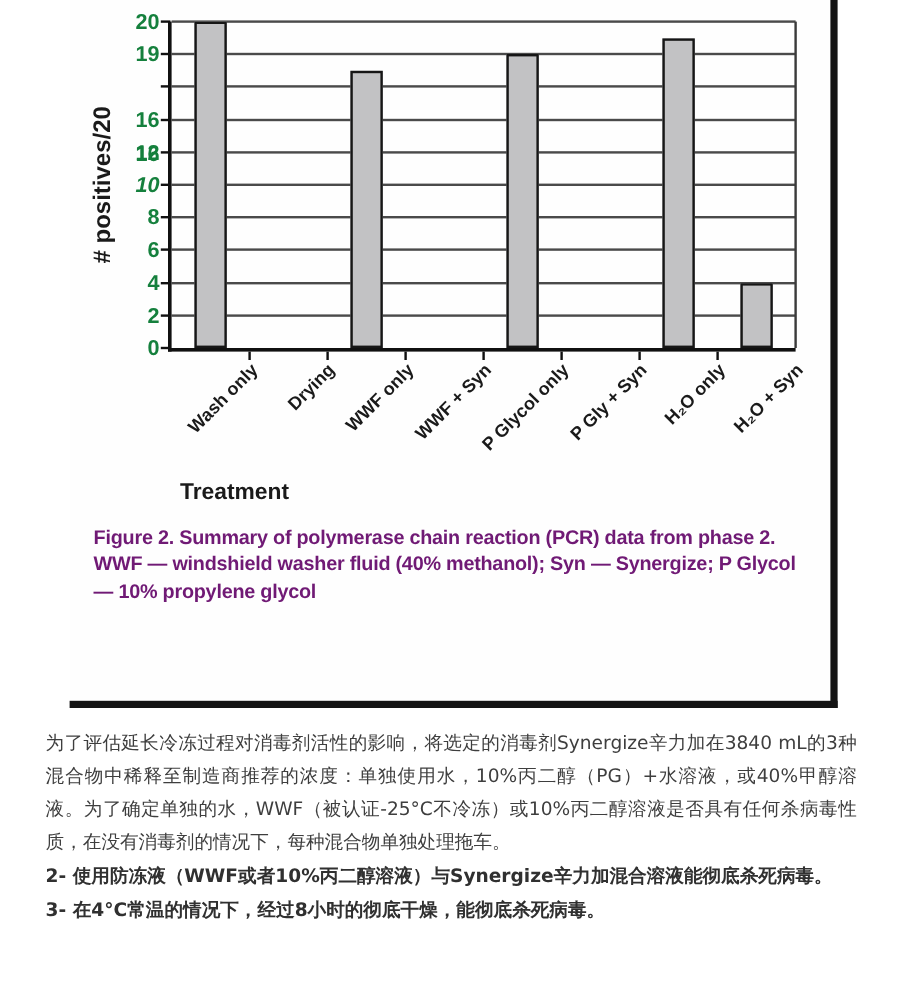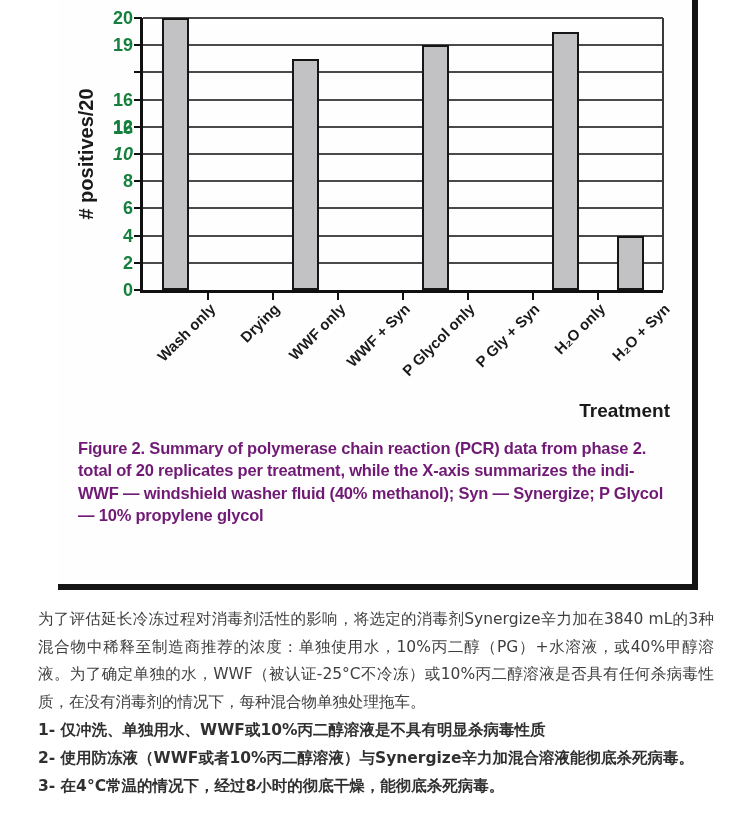--- a/index.html
+++ b/index.html
@@ -24,21 +24,21 @@
   .xlab{
     position:absolute;white-space:nowrap;font-size:15px;font-weight:bold;color:#1a1a1a;
     transform:rotate(-45deg);transform-origin:100% 0;
   }
   .y-title{
     position:absolute;width:272px;height:26px;text-align:center;
     font-size:20px;font-weight:bold;color:#1a1a1a;
     transform:rotate(-90deg);
   }
   .x-title{
-    position:absolute;text-align:right;font-size:19px;font-weight:bold;color:#1a1a1a;
+    position:absolute;text-align:left;font-size:19px;font-weight:bold;color:#1a1a1a;
   }
   .caption{
     position:absolute;left:20px;top:437px;width:608px;
     font-size:16.5px;font-weight:bold;line-height:22.4px;letter-spacing:-0.2px;color:#701a75;
   }
   
   .body-text{
     position:absolute;left:38px;top:606px;width:676px;
     font-size:15.5px;line-height:27.5px;color:#3e3e3e;
     font-family:"DejaVu Sans","Liberation Sans",sans-serif;
@@ -106,28 +106,26 @@
         <div class="xlab" style="right: 291px; top: 300px;">WWF + Syn</div>
         <div class="xlab" style="right: 226px; top: 300px;">P Glycol only</div>
         <div class="xlab" style="right: 161px; top: 300px;">P Gly + Syn</div>
         <div class="xlab" style="right: 96px; top: 300px;">H₂O only</div>
         <div class="xlab" style="right: 31px; top: 300px;">H₂O + Syn</div>
         <div class="y-title" style="left: -106px; top: 141px;"># positives/20</div>
         <div class="x-title" style="left: 92px; width: 520px; top: 400px;">Treatment</div>
       </div>
     <div class="caption" id="caption">
         <div>Figure 2. Summary of polymerase chain reaction (PCR) data from phase 2.</div>
-        <div>total of 20 replicates per treatment, while the X-axis summarizes the indi-</div>
         <div>WWF — windshield washer fluid (40% methanol); Syn — Synergize; P Glycol</div>
         <div>— 10% propylene glycol</div>
       </div>
   </div>
 
   <div class="body-text">
     <p>为了评估延长冷冻过程对消毒剂活性的影响，将选定的消毒剂Synergize辛力加在3840 mL的3种混合物中稀释至制造商推荐的浓度：单独使用水，10%丙二醇（PG）+水溶液，或40%甲醇溶液。为了确定单独的水，WWF（被认证-25°C不冷冻）或10%丙二醇溶液是否具有任何杀病毒性质，在没有消毒剂的情况下，每种混合物单独处理拖车。</p>
     <div class="conclusions" id="conclusions">
-        <div>1-  仅冲洗、单独用水、WWF或10%丙二醇溶液是不具有明显杀病毒性质</div>
         <div>2- 使用防冻液（WWF或者10%丙二醇溶液）与Synergize辛力加混合溶液能彻底杀死病毒。</div>
         <div>3- 在4°C常温的情况下，经过8小时的彻底干燥，能彻底杀死病毒。</div>
       </div>
   </div>
 
 </div>
 
 </body></html>

